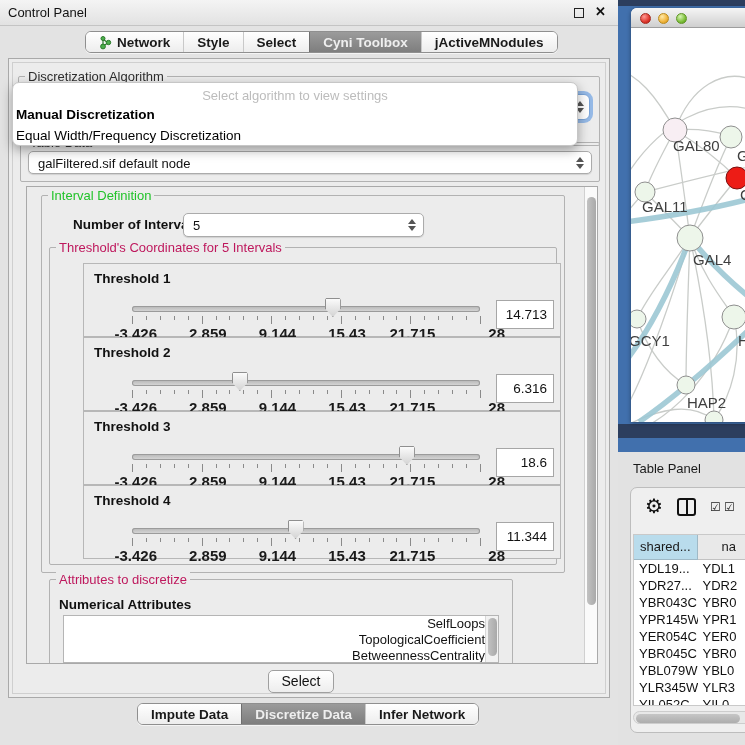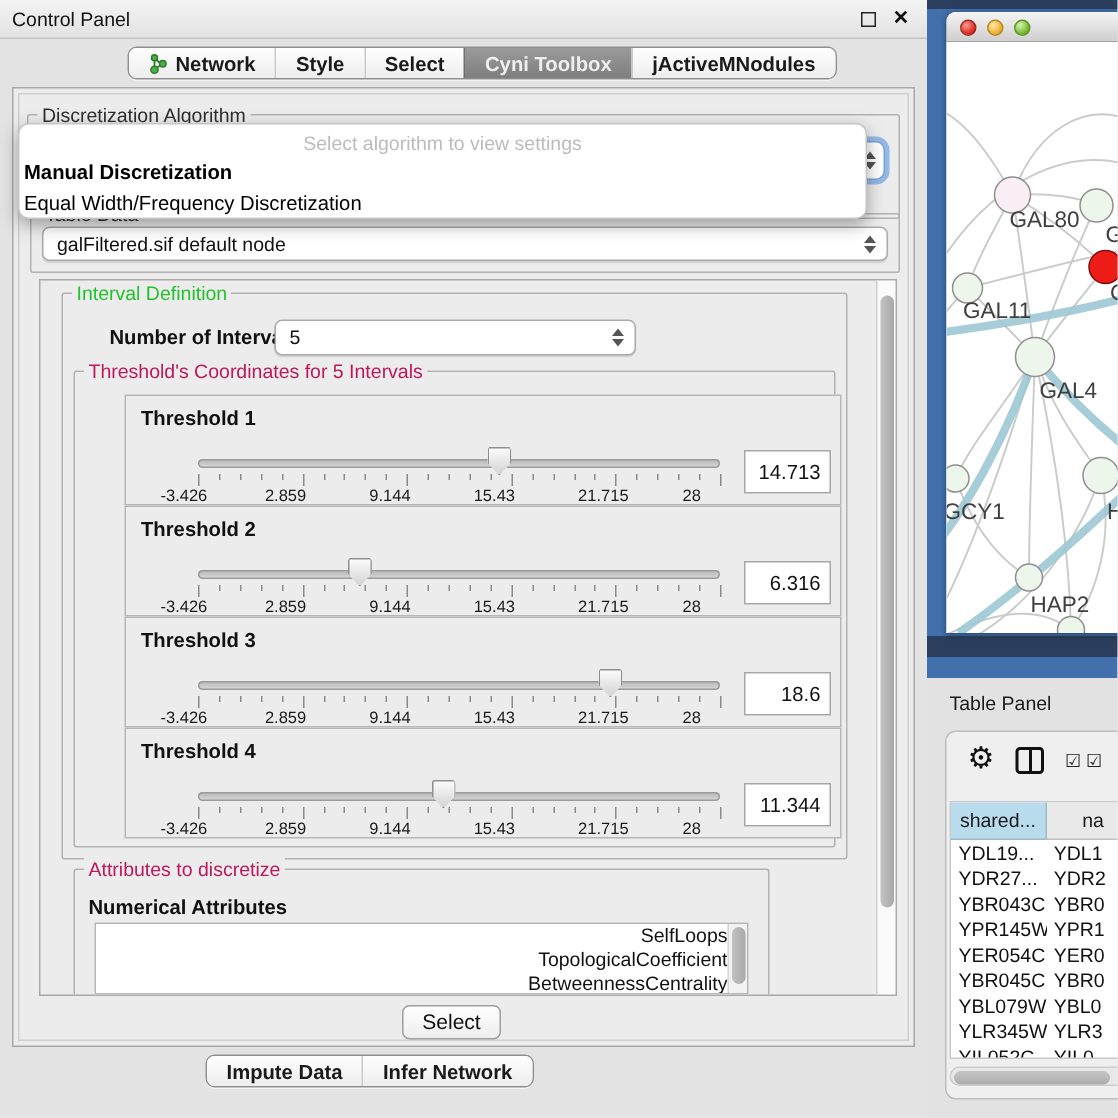--- a/index.html
+++ b/index.html
@@ -51,21 +51,21 @@
 
   .lbl-bold { font-weight:bold; font-size:13.5px; color:#111; }
 
   .th-panel { position:absolute; left:56px; width:478px; height:74px; border:1px solid #b7b7b7; background:#ececec; }
   .th-label { position:absolute; left:10px; top:7px; font-weight:bold; font-size:13.5px; }
   .sl-track { position:absolute; left:48px; top:42px; width:348px; height:6px; border-radius:3px; background:linear-gradient(#b5b5b5,#dadada); box-shadow:inset 0 0 0 1px #9b9b9b; }
   .sl-handle { position:absolute; top:34px; width:16px; height:19px; background:linear-gradient(#fdfdfd,#d2d2d2); clip-path:polygon(8% 0,92% 0,100% 10%,100% 55%,50% 100%,0 55%,0 10%); box-shadow:inset 0 0 0 1px #8f8f8f; }
   .tick { position:absolute; top:52px; width:1px; background:#8a8a8a; }
   .tick.minor { height:4px; }
   .tick.major { height:8px; }
-  .tick-lab { position:absolute; top:61px; width:50px; text-align:left; font-size:11px; font-weight:normal; color:#1a1a1a; }
+  .tick-lab { position:absolute; top:61px; width:50px; text-align:right; font-size:15px; font-weight:bold; color:#1a1a1a; }
   .th-value { position:absolute; left:412px; top:36px; width:58px; height:29px; background:#fff; border:1px solid #a6a6a6; line-height:27px; text-align:right; padding-right:6px; font-size:13.5px; }
 
   .attr-list { position:absolute; left:62px; top:614px; width:436px; height:48px; background:#fff; border:1px solid #b5b5b5; overflow:hidden; }
   .attr-item { font-size:13px; line-height:16px; padding-left:8px; white-space:nowrap; }
   #attr-vscroll { right:0; border-left:1px solid #d8d8d8; background:#f2f2f2; }
 
   .button { position:absolute; background:linear-gradient(#ffffff,#ededed); border:1px solid #9f9f9f; border-radius:5px; text-align:center; font-size:14px; }
 
   
   .desktop { position:absolute; left:618px; top:0; width:127px; height:452px; background:#4170ad; }
@@ -356,20 +356,23 @@
   <div id="main-vscroll" class="vscroll">
     <div class="thumb" style="top:10px; height:408px;"></div>
   </div>
 </div>
 
 <div class="button" style="left:268px; top:670px; width:66px; height:23px; line-height:21px;">Select</div>
 
 <div id="bottom-tabs" class="seg-tabs">
     <span class="seg">
       <span>Impute Data</span>
+    </span>
+    <span class="seg selected">
+      <span>Discretize Data</span>
     </span>
     <span class="seg">
       <span>Infer Network</span>
     </span>
   </div>
 
 <div class="desktop">
   <div class="edge-top"></div>
   <div class="edge-bottom"></div>
 </div>

